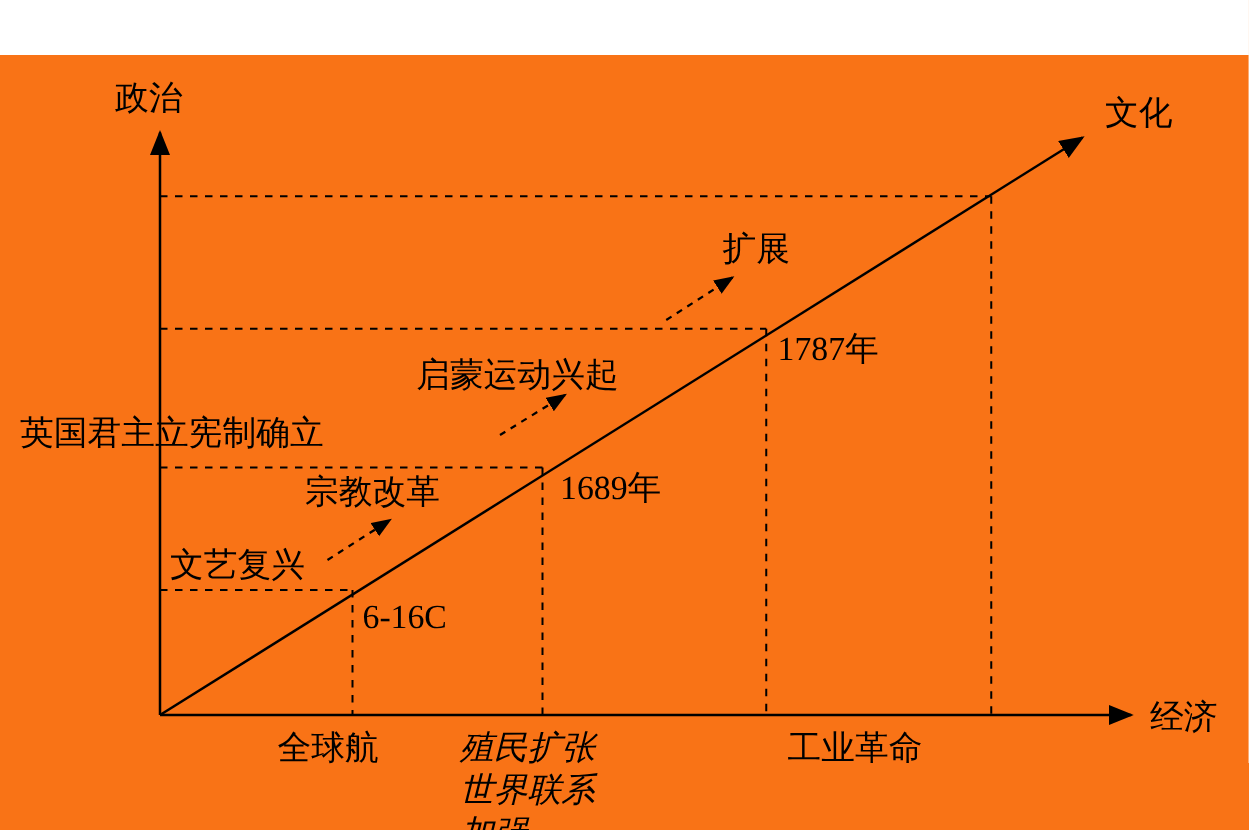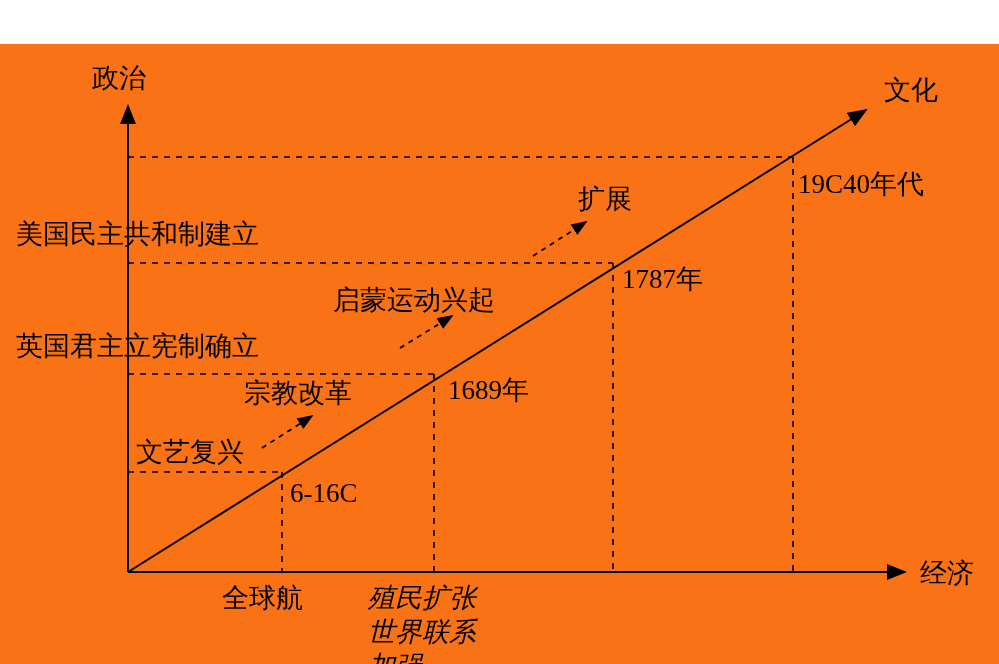--- a/index.html
+++ b/index.html
@@ -83,37 +83,38 @@
 
     <line x1="262" y1="404" x2="312" y2="372" stroke="#000000" stroke-width="1.8" stroke-dasharray="5,5" marker-end="url(#arrow-sm)"></line>
     <line x1="400" y1="304" x2="452" y2="272" stroke="#000000" stroke-width="1.8" stroke-dasharray="5,5" marker-end="url(#arrow-sm)"></line>
     <line x1="533" y1="212" x2="586" y2="178" stroke="#000000" stroke-width="1.8" stroke-dasharray="5,5" marker-end="url(#arrow-sm)"></line>
   </svg>
 
   <div class="lbl axis-label" style="left:92px; top:18px;">政治</div>
   <div class="lbl axis-label" style="left:920px; top:513px;">经济</div>
   <div class="lbl axis-label" style="left:884px; top:30px;">文化</div>
 
-  <div class="lbl event-label" style="left:16px; top:174px;">美国民主共和制建立</div>
   <div class="lbl event-label" style="left:16px; top:286px;">英国君主立宪制确立</div>
 
   <div class="lbl event-label" style="left:136px; top:392px;">文艺复兴</div>
   <div class="lbl event-label" style="left:244px; top:333px;">宗教改革</div>
   <div class="lbl event-label" style="left:333px; top:240px;">启蒙运动兴起</div>
   <div class="lbl event-label" style="left:578px; top:139px;text-align:center;">扩展</div>
 
   <div class="lbl year-label" style="left:290px; top:433px;">6-16C</div>
   <div class="lbl year-label" style="left:448px; top:330px;">1689年</div>
   <div class="lbl year-label" style="left:622px; top:219px;">1787年</div>
-  <div class="lbl year-label" style="left:798px; top:124px;">19C40年代</div>
 
   <div class="lbl x-cat-label" style="left:222px; top:538px; width:120px;">
     <div>全球航</div>
   </div>
 
   <div class="lbl x-cat-label" style="left:368px; top:538px; width:150px;font-style:italic;">
     <div>殖民扩张</div>
     <div>世界联系</div>
     <div>加强</div>
   </div>
 
+  <div class="lbl x-cat-label" style="left:630px; top:538px; width:160px;">
+    <div>工业革命</div>
+  </div>
 
 </div>
 
 </body></html>

